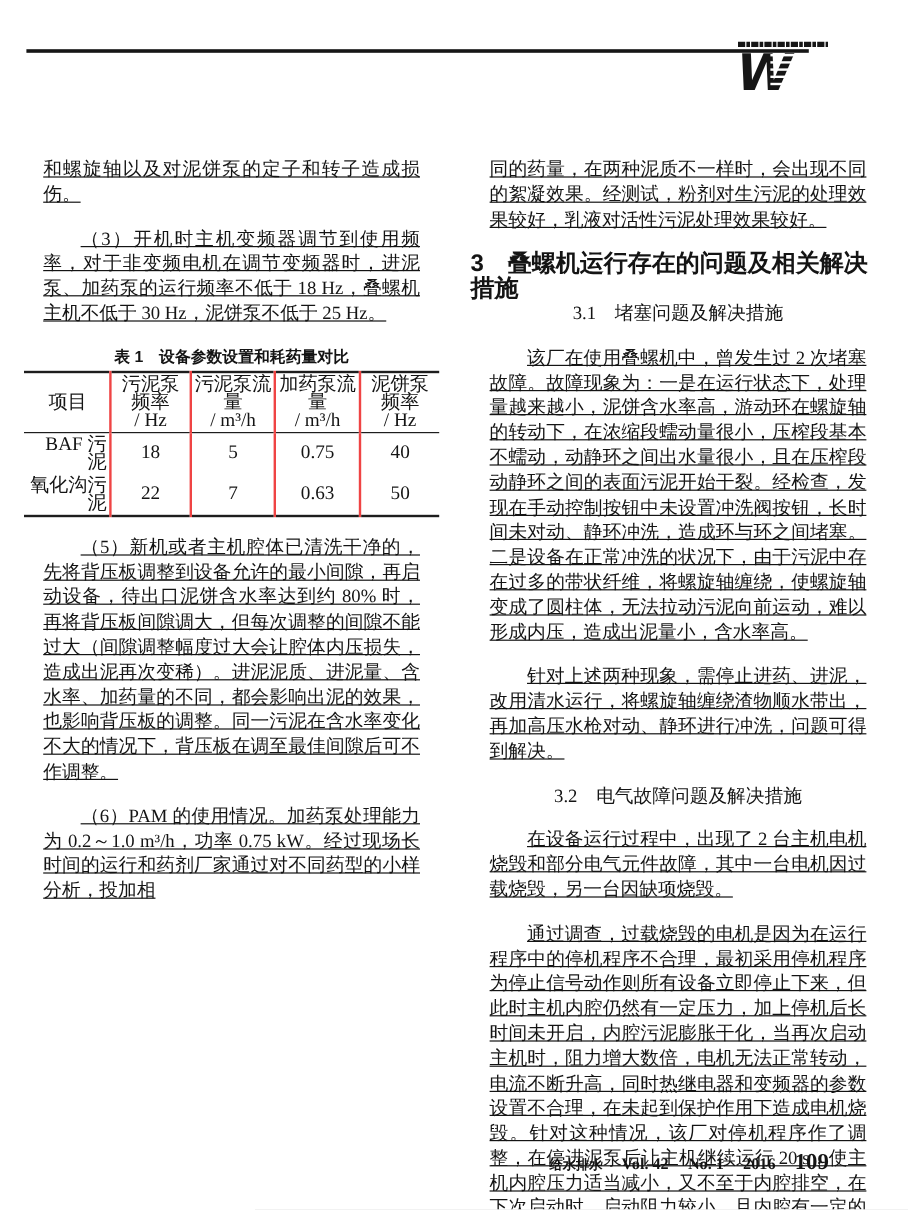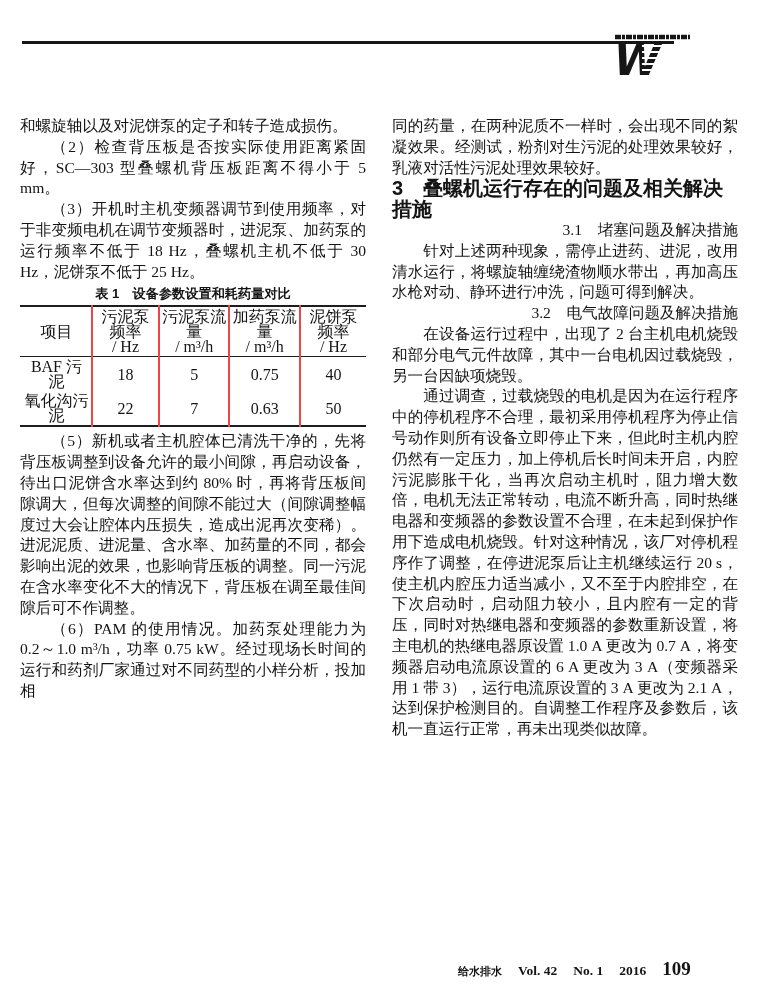--- a/index.html
+++ b/index.html
@@ -14,49 +14,49 @@
   
   .columns{
     position:absolute;left:20px;top:116px;width:718px;
     display:flex;gap:26px;
   }
   .col{
     width:346px;flex:0 0 346px;
     font-size:15.6px;line-height:20.8px;
     text-align:justify;text-justify:inter-character;
   }
-  .col p{margin:0;text-indent:2em;}
+  .col p{margin:16px;text-indent:2em;text-decoration:underline;}
   .col p.noindent{text-indent:0;}
   .sec-heading{
     margin:0;font-size:20px;font-weight:bold;
     font-family:"Liberation Sans","DejaVu Sans",sans-serif;
     text-align:left;
   }
   .subsec-heading{
-    margin:0;font-size:15.6px;font-weight:normal;text-align:right;
+    margin:0;font-size:15.6px;font-weight:normal;text-align:center;
   }
   
   .table-caption{
     text-align:center;font-weight:bold;font-size:13.2px;
     font-family:"Liberation Sans","DejaVu Sans",sans-serif;
     margin:3px 0 3px 0;text-indent:0;line-height:17px;
   }
   table.params{
     width:100%;border-collapse:collapse;
     font-size:16px;line-height:15px;text-align:center;
     border-top:2px solid #1d1d1d;border-bottom:2px solid #1d1d1d;
     margin-bottom:4px;
   }
   table.params thead tr{border-bottom:1px solid #1d1d1d;}
   table.params tbody tr{height:22px;}
   table.params th,table.params td{
     border-left:2px solid #ef4444;padding:2px 2px;font-weight:normal;
     vertical-align:middle;
   }
-  table.params th:first-child,table.params td:first-child{border-left:none;text-align:center;padding-left:4px;}
+  table.params th:first-child,table.params td:first-child{border-left:none;text-align:right;padding-left:4px;}
   table.params th:first-child{text-align:center;}
   table.params .unit{display:block;}
   
   .footer{
     position:absolute;left:458px;top:958px;
     display:flex;align-items:baseline;gap:16px;
     font-family:"Liberation Serif","DejaVu Serif",serif;
     font-size:13.5px;font-weight:bold;white-space:nowrap;
   }
   .footer .journal{font-size:11px;}
@@ -78,21 +78,20 @@
       <rect x="30" y="24" width="50" height="2" fill="#ffffff"></rect>
       <rect x="30" y="30" width="50" height="2" fill="#ffffff"></rect>
       <rect x="30" y="36" width="50" height="2" fill="#ffffff"></rect>
     </svg>
   </div>
 
   <div class="columns">
 
     <div class="col">
       <p class="noindent">和螺旋轴以及对泥饼泵的定子和转子造成损伤。</p>
-      <p>（2）检查背压板是否按实际使用距离紧固好，SC—303 型叠螺机背压板距离不得小于 5 mm。</p>
       <p>（3）开机时主机变频器调节到使用频率，对于非变频电机在调节变频器时，进泥泵、加药泵的运行频率不低于 18 Hz，叠螺机主机不低于 30 Hz，泥饼泵不低于 25 Hz。</p>
 
       <div class="table-caption">表 1　设备参数设置和耗药量对比</div>
 
       <table class="params">
         <thead>
           <tr>
             <th>
               <span>项目</span>
               <span class="unit"></span>
@@ -134,20 +133,21 @@
       </table>
 
       <p>（5）新机或者主机腔体已清洗干净的，先将背压板调整到设备允许的最小间隙，再启动设备，待出口泥饼含水率达到约 80% 时，再将背压板间隙调大，但每次调整的间隙不能过大（间隙调整幅度过大会让腔体内压损失，造成出泥再次变稀）。进泥泥质、进泥量、含水率、加药量的不同，都会影响出泥的效果，也影响背压板的调整。同一污泥在含水率变化不大的情况下，背压板在调至最佳间隙后可不作调整。</p>
       <p>（6）PAM 的使用情况。加药泵处理能力为 0.2～1.0 m³/h，功率 0.75 kW。经过现场长时间的运行和药剂厂家通过对不同药型的小样分析，投加相</p>
     </div>
 
     <div class="col">
       <p class="noindent">同的药量，在两种泥质不一样时，会出现不同的絮凝效果。经测试，粉剂对生污泥的处理效果较好，乳液对活性污泥处理效果较好。</p>
       <h3 class="sec-heading">3　叠螺机运行存在的问题及相关解决措施</h3>
       <h4 class="subsec-heading">3.1　堵塞问题及解决措施</h4>
+      <p>该厂在使用叠螺机中，曾发生过 2 次堵塞故障。故障现象为：一是在运行状态下，处理量越来越小，泥饼含水率高，游动环在螺旋轴的转动下，在浓缩段蠕动量很小，压榨段基本不蠕动，动静环之间出水量很小，且在压榨段动静环之间的表面污泥开始干裂。经检查，发现在手动控制按钮中未设置冲洗阀按钮，长时间未对动、静环冲洗，造成环与环之间堵塞。二是设备在正常冲洗的状况下，由于污泥中存在过多的带状纤维，将螺旋轴缠绕，使螺旋轴变成了圆柱体，无法拉动污泥向前运动，难以形成内压，造成出泥量小，含水率高。</p>
       <p>针对上述两种现象，需停止进药、进泥，改用清水运行，将螺旋轴缠绕渣物顺水带出，再加高压水枪对动、静环进行冲洗，问题可得到解决。</p>
       <h4 class="subsec-heading">3.2　电气故障问题及解决措施</h4>
       <p>在设备运行过程中，出现了 2 台主机电机烧毁和部分电气元件故障，其中一台电机因过载烧毁，另一台因缺项烧毁。</p>
       <p>通过调查，过载烧毁的电机是因为在运行程序中的停机程序不合理，最初采用停机程序为停止信号动作则所有设备立即停止下来，但此时主机内腔仍然有一定压力，加上停机后长时间未开启，内腔污泥膨胀干化，当再次启动主机时，阻力增大数倍，电机无法正常转动，电流不断升高，同时热继电器和变频器的参数设置不合理，在未起到保护作用下造成电机烧毁。针对这种情况，该厂对停机程序作了调整，在停进泥泵后让主机继续运行 20 s，使主机内腔压力适当减小，又不至于内腔排空，在下次启动时，启动阻力较小，且内腔有一定的背压，同时对热继电器和变频器的参数重新设置，将主电机的热继电器原设置 1.0 A 更改为 0.7 A，将变频器启动电流原设置的 6 A 更改为 3 A（变频器采用 1 带 3），运行电流原设置的 3 A 更改为 2.1 A，达到保护检测目的。自调整工作程序及参数后，该机一直运行正常，再未出现类似故障。</p>
     </div>
 
   </div>
 
   <div class="footer">
     <span class="journal">给水排水</span>

